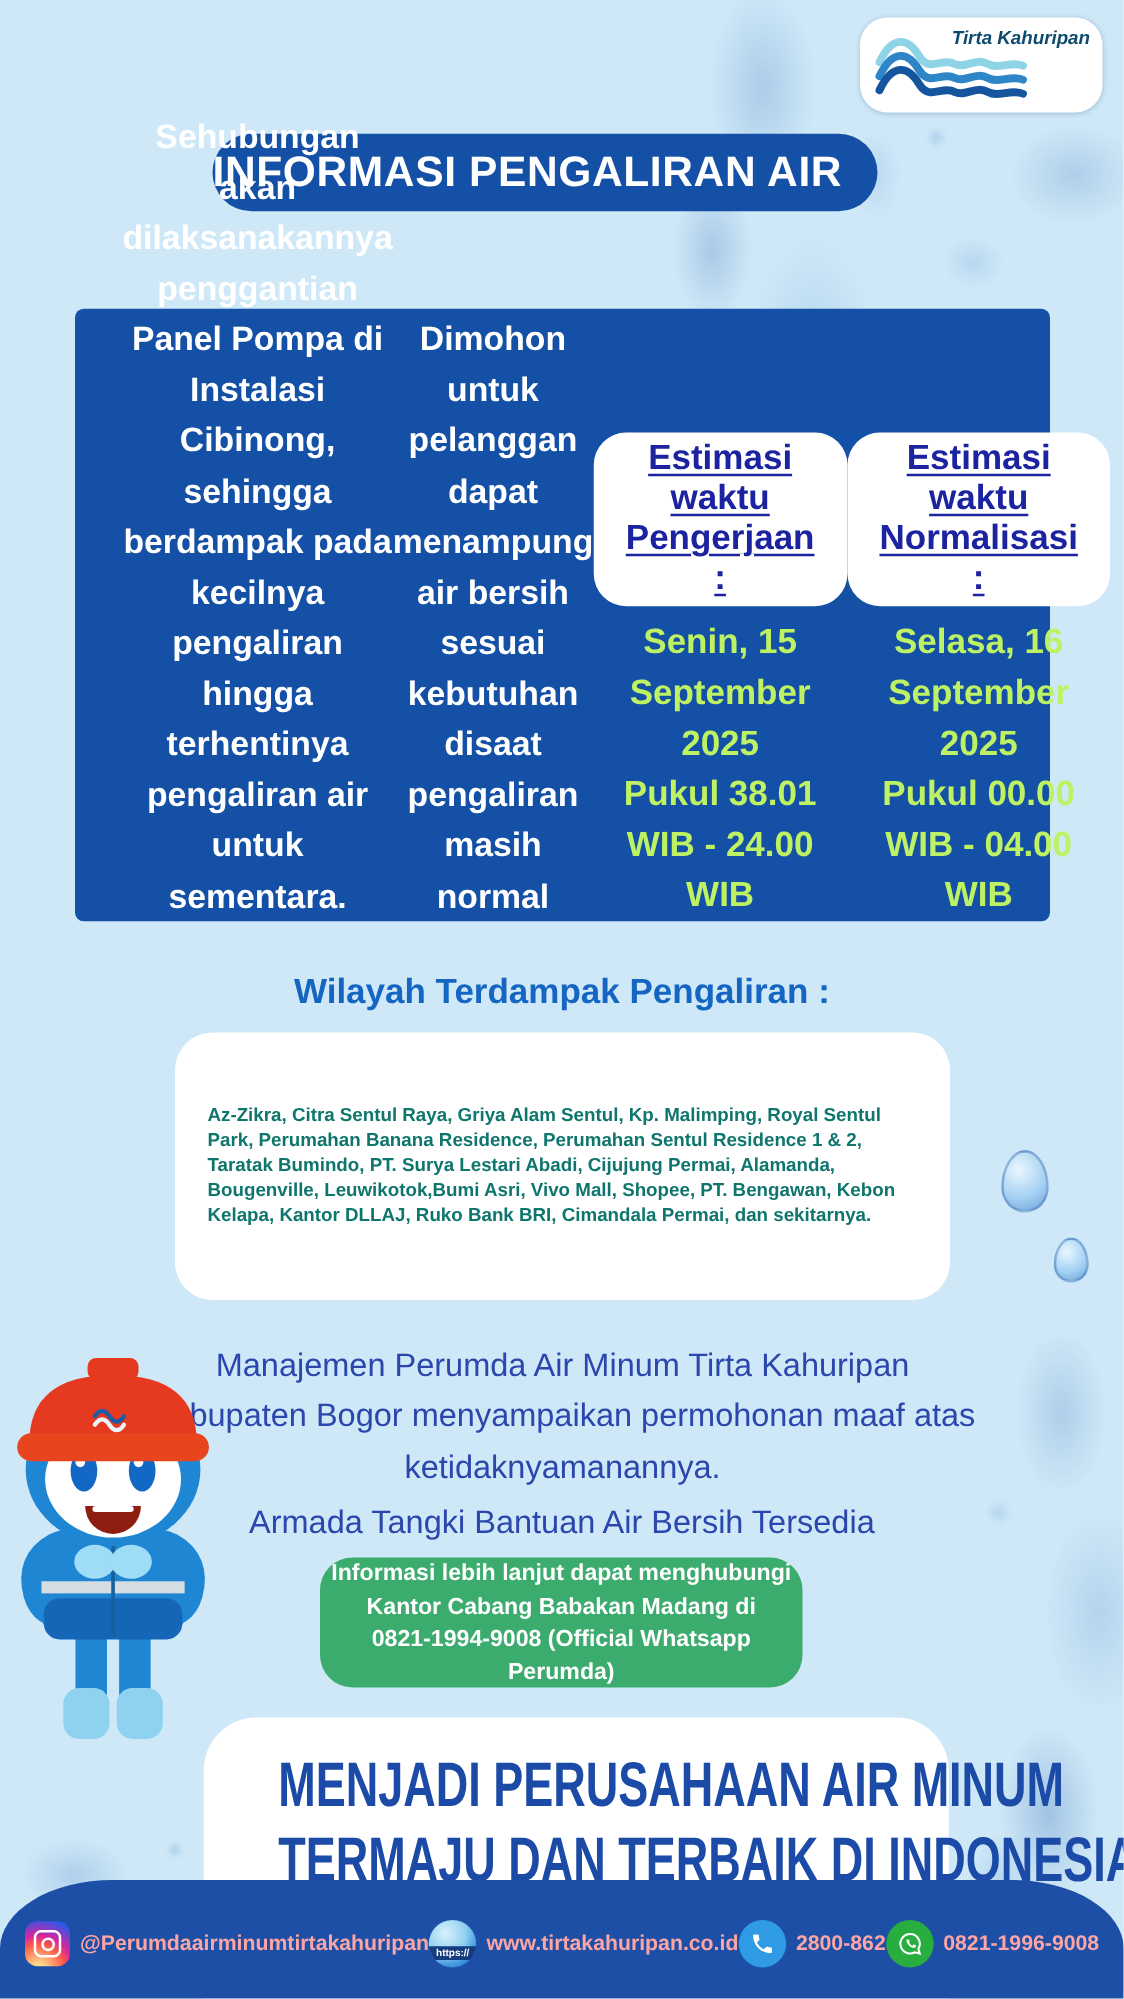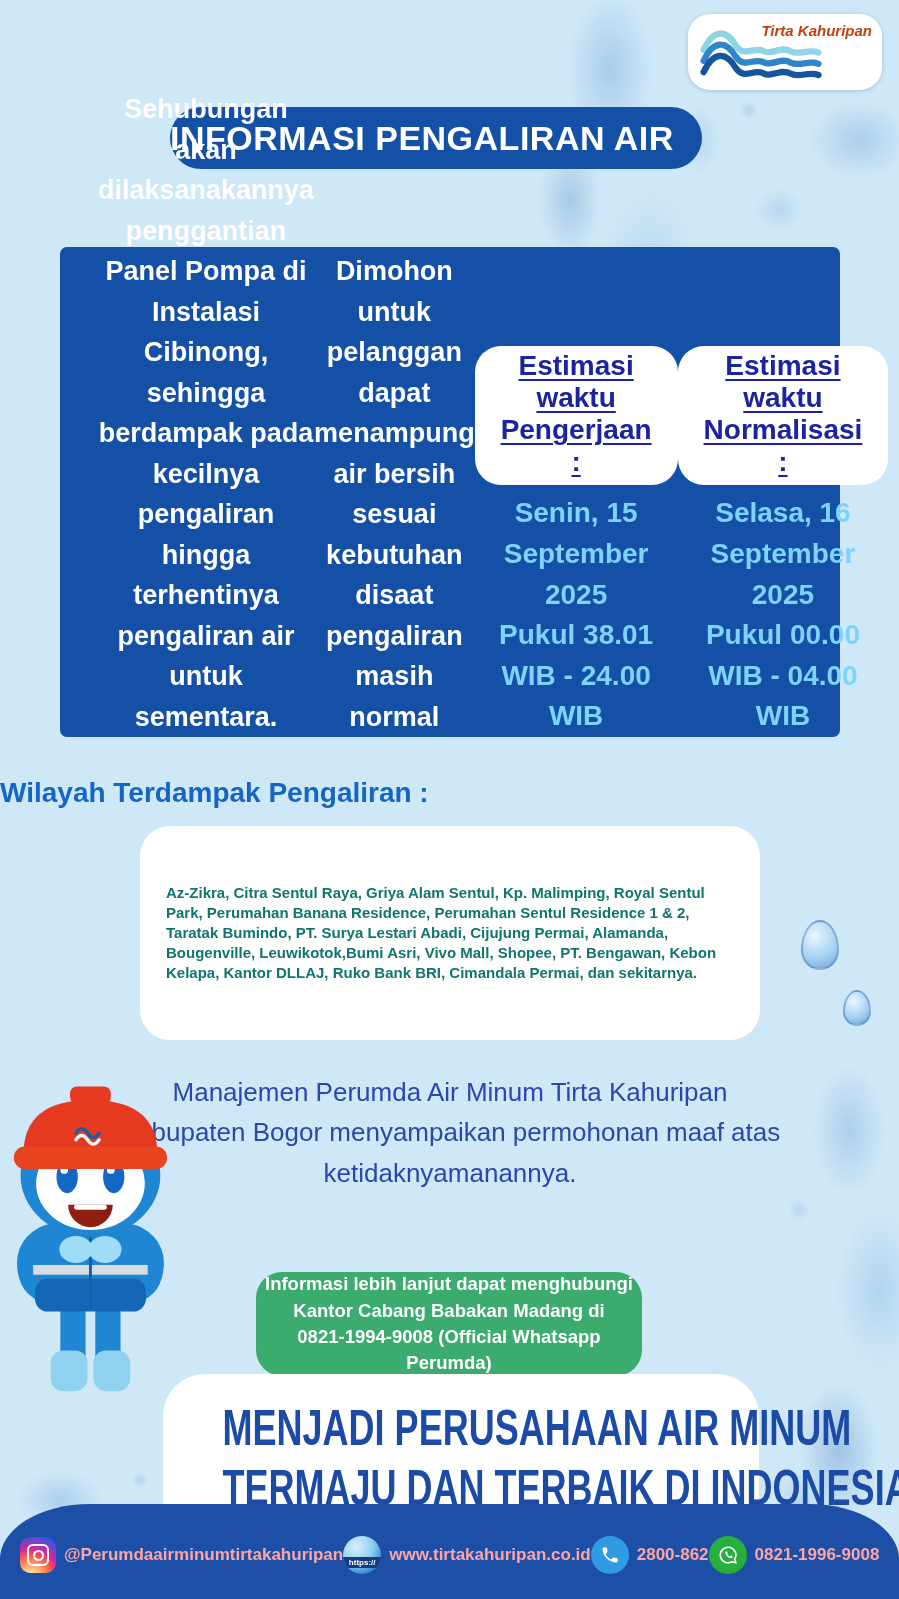--- a/index.html
+++ b/index.html
@@ -36,55 +36,55 @@
       radial-gradient(ellipse 55px 95px at 100px 90px, rgba(80,130,195,.6), transparent 72%),
       radial-gradient(ellipse 35px 60px at 60px 150px, rgba(120,170,220,.55), transparent 72%);}
   .splash-bl{left:-10px;top:1440px;width:260px;height:120px;opacity:.55;filter:blur(1px);
     background:
       radial-gradient(ellipse 60px 40px at 70px 60px, rgba(100,150,210,.55), transparent 72%),
       radial-gradient(circle 10px at 150px 40px, rgba(120,170,220,.65), transparent 75%),
       radial-gradient(circle 7px at 190px 80px, rgba(120,170,220,.65), transparent 75%);}
 
   
   .logo{position:absolute;left:688px;top:14px;width:194px;height:76px;background:#fff;border-radius:22px;z-index:2;box-shadow:0 1px 4px rgba(40,80,140,.25);}
-  .logo-text{position:absolute;right:10px;top:8px;font-size:15px;font-weight:700;font-style:italic;color:#c2410c;text-align:center;}
+  .logo-text{position:absolute;right:10px;top:8px;font-size:15px;font-weight:700;font-style:italic;color:#0c4a6e;text-align:center;}
   .logo-waves{position:absolute;left:10px;top:12px;}
 
   
   .title-pill{position:absolute;left:170px;top:107px;width:532px;height:62px;border-radius:32px;
     background:#1450a5;display:flex;align-items:center;z-index:2;}
   .title-pill span{color:#fff;font-size:34px;font-weight:700;letter-spacing:.5px;}
 
   
   .main-box{position:absolute;left:60px;top:247px;width:780px;height:490px;border-radius:7px;
     background:#1450a5;z-index:2;display:flex;flex-direction:row;align-items:flex-end;box-sizing:border-box;padding:34px 38px 0;}
   .main-box .para{color:#fff;font-size:27px;font-weight:600;line-height:1.5;text-align:center;}
   .main-box .para.second{margin-top:36px;}
   .sched{margin-top:38px;text-align:center;}
   .sched.second{margin-top:26px;}
   .sched-pill{display:inline-block;background:#fff;color:#1c23a0;border-radius:26px;padding:4px 26px 7px;
     font-size:28px;font-weight:700;text-decoration:underline;text-underline-offset:4px;}
-  .sched-date,.sched-time{color:#7dd3fc;font-size:28px;font-weight:700;line-height:1.45;}
+  .sched-date,.sched-time{color:#bef264;font-size:28px;font-weight:700;line-height:1.45;}
   .sched-date{margin-top:8px;}
 
   
-  .wilayah-heading{position:absolute;left:0;top:777px;width:899px;
+  .wilayah-heading{position:absolute;left:0;top:777px;width:899px;text-align:center;
     font-size:28px;font-weight:700;color:#1566c2;z-index:2;}
   .areas-box{position:absolute;left:140px;top:826px;width:620px;height:214px;border-radius:30px;background:#fff;
     z-index:2;box-sizing:border-box;padding:26px 26px;display:flex;align-items:center;}
   .areas-text{width:100%;text-align:left;color:#0f766e;font-size:15px;font-weight:600;line-height:1.33;}
 
   
   .apology{position:absolute;left:110px;top:1072px;width:680px;text-align:center;color:#2b46ad;
     font-size:26px;font-weight:500;line-height:1.55;z-index:2;}
   .armada{position:absolute;left:0;top:1202px;width:899px;text-align:center;color:#2b46ad;
     font-size:26px;font-weight:500;z-index:2;}
 
   
-  .green-box{position:absolute;left:256px;top:1272px;width:386px;height:104px;border-radius:26px;background:#3cab6e;
+  .green-box{position:absolute;left:256px;top:1246px;width:386px;height:104px;border-radius:26px;background:#3cab6e;
     z-index:2;display:flex;flex-direction:column;justify-content:center;text-align:center;}
   .green-box div{color:#fff;font-size:18.5px;font-weight:700;line-height:1.42;}
 
   
   .mascot{position:absolute;left:6px;top:1066px;z-index:3;}
 
   
   .tagline-box{position:absolute;left:163px;top:1374px;width:596px;height:230px;background:#fff;
     border-radius:42px 42px 0 0;z-index:2;padding-top:24px;box-sizing:border-box;}
   .tagline-line{text-align:center;color:#1b4ba6;font-size:45px;font-weight:800;line-height:60px;
@@ -151,20 +151,21 @@
     </div>
   </div>
 
   <div class="wilayah-heading">Wilayah Terdampak Pengaliran :</div>
   <div class="areas-box">
     <div class="areas-text">Az-Zikra, Citra Sentul Raya, Griya Alam Sentul, Kp. Malimping, Royal Sentul Park, Perumahan Banana Residence, Perumahan Sentul Residence 1 &amp; 2, Taratak Bumindo, PT. Surya Lestari Abadi, Cijujung Permai, Alamanda, Bougenville, Leuwikotok,Bumi Asri, Vivo Mall, Shopee, PT. Bengawan, Kebon Kelapa, Kantor DLLAJ, Ruko Bank BRI, Cimandala Permai, dan sekitarnya.</div>
   </div>
 
   <div class="apology">Manajemen Perumda Air Minum Tirta Kahuripan Kabupaten Bogor menyampaikan permohonan maaf atas ketidaknyamanannya.</div>
 
+  <div class="armada">Armada Tangki Bantuan Air Bersih Tersedia</div>
 
   <div class="green-box">
     <div>Informasi lebih lanjut dapat menghubungi</div>
     <div>Kantor Cabang Babakan Madang di</div>
     <div>0821-1994-9008 (Official Whatsapp Perumda)</div>
   </div>
 
   <svg class="mascot" width="165" height="332" viewBox="0 0 170 340">
 
     <rect x="56" y="232" width="26" height="75" rx="11" fill="#1f86d4"></rect>

